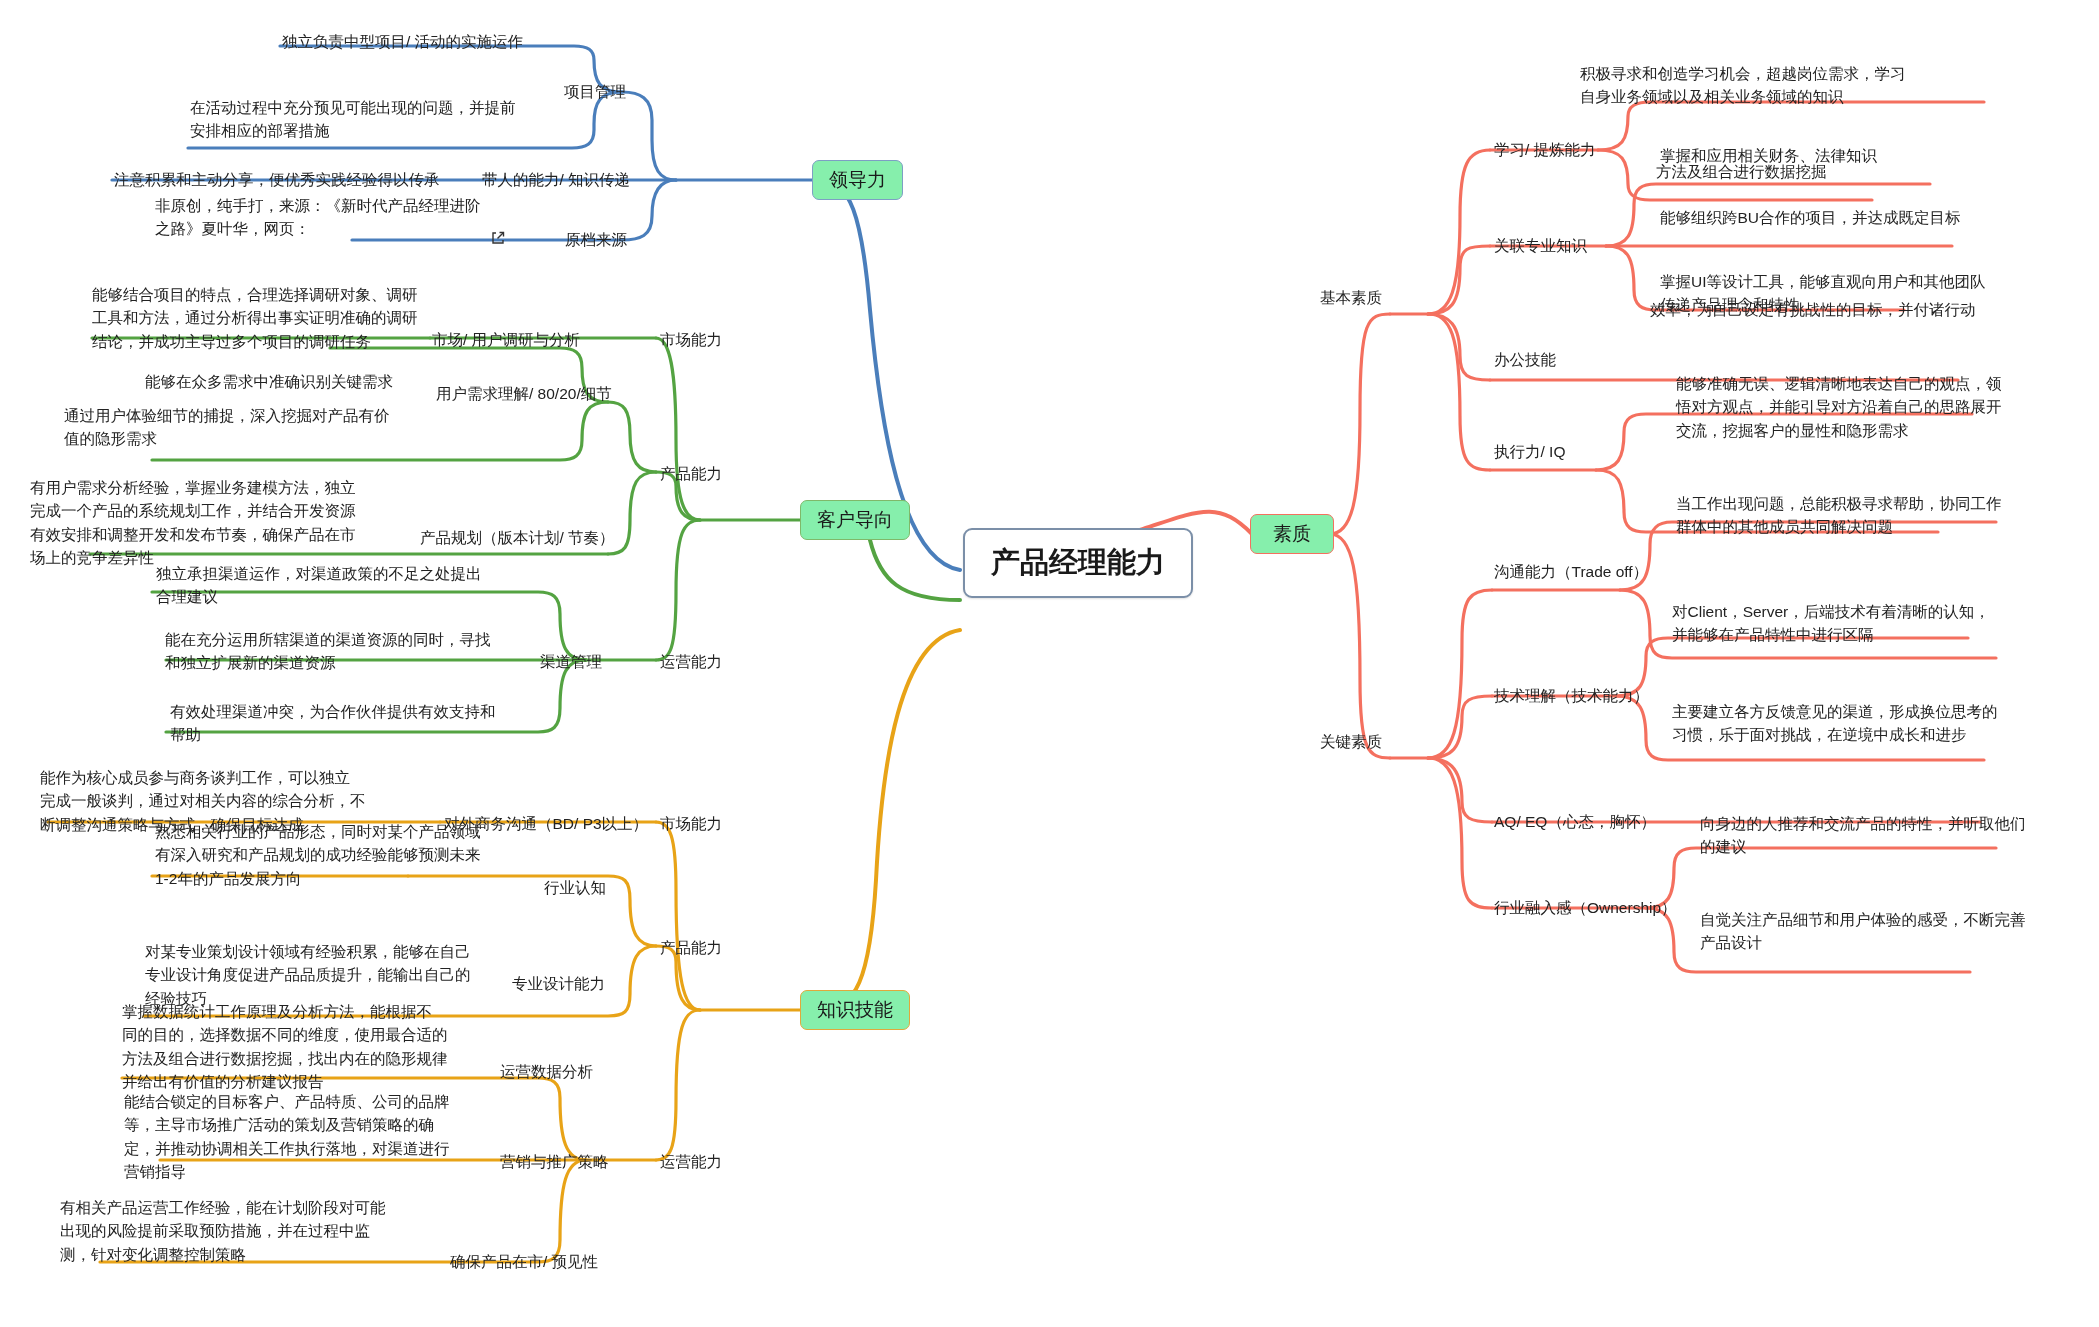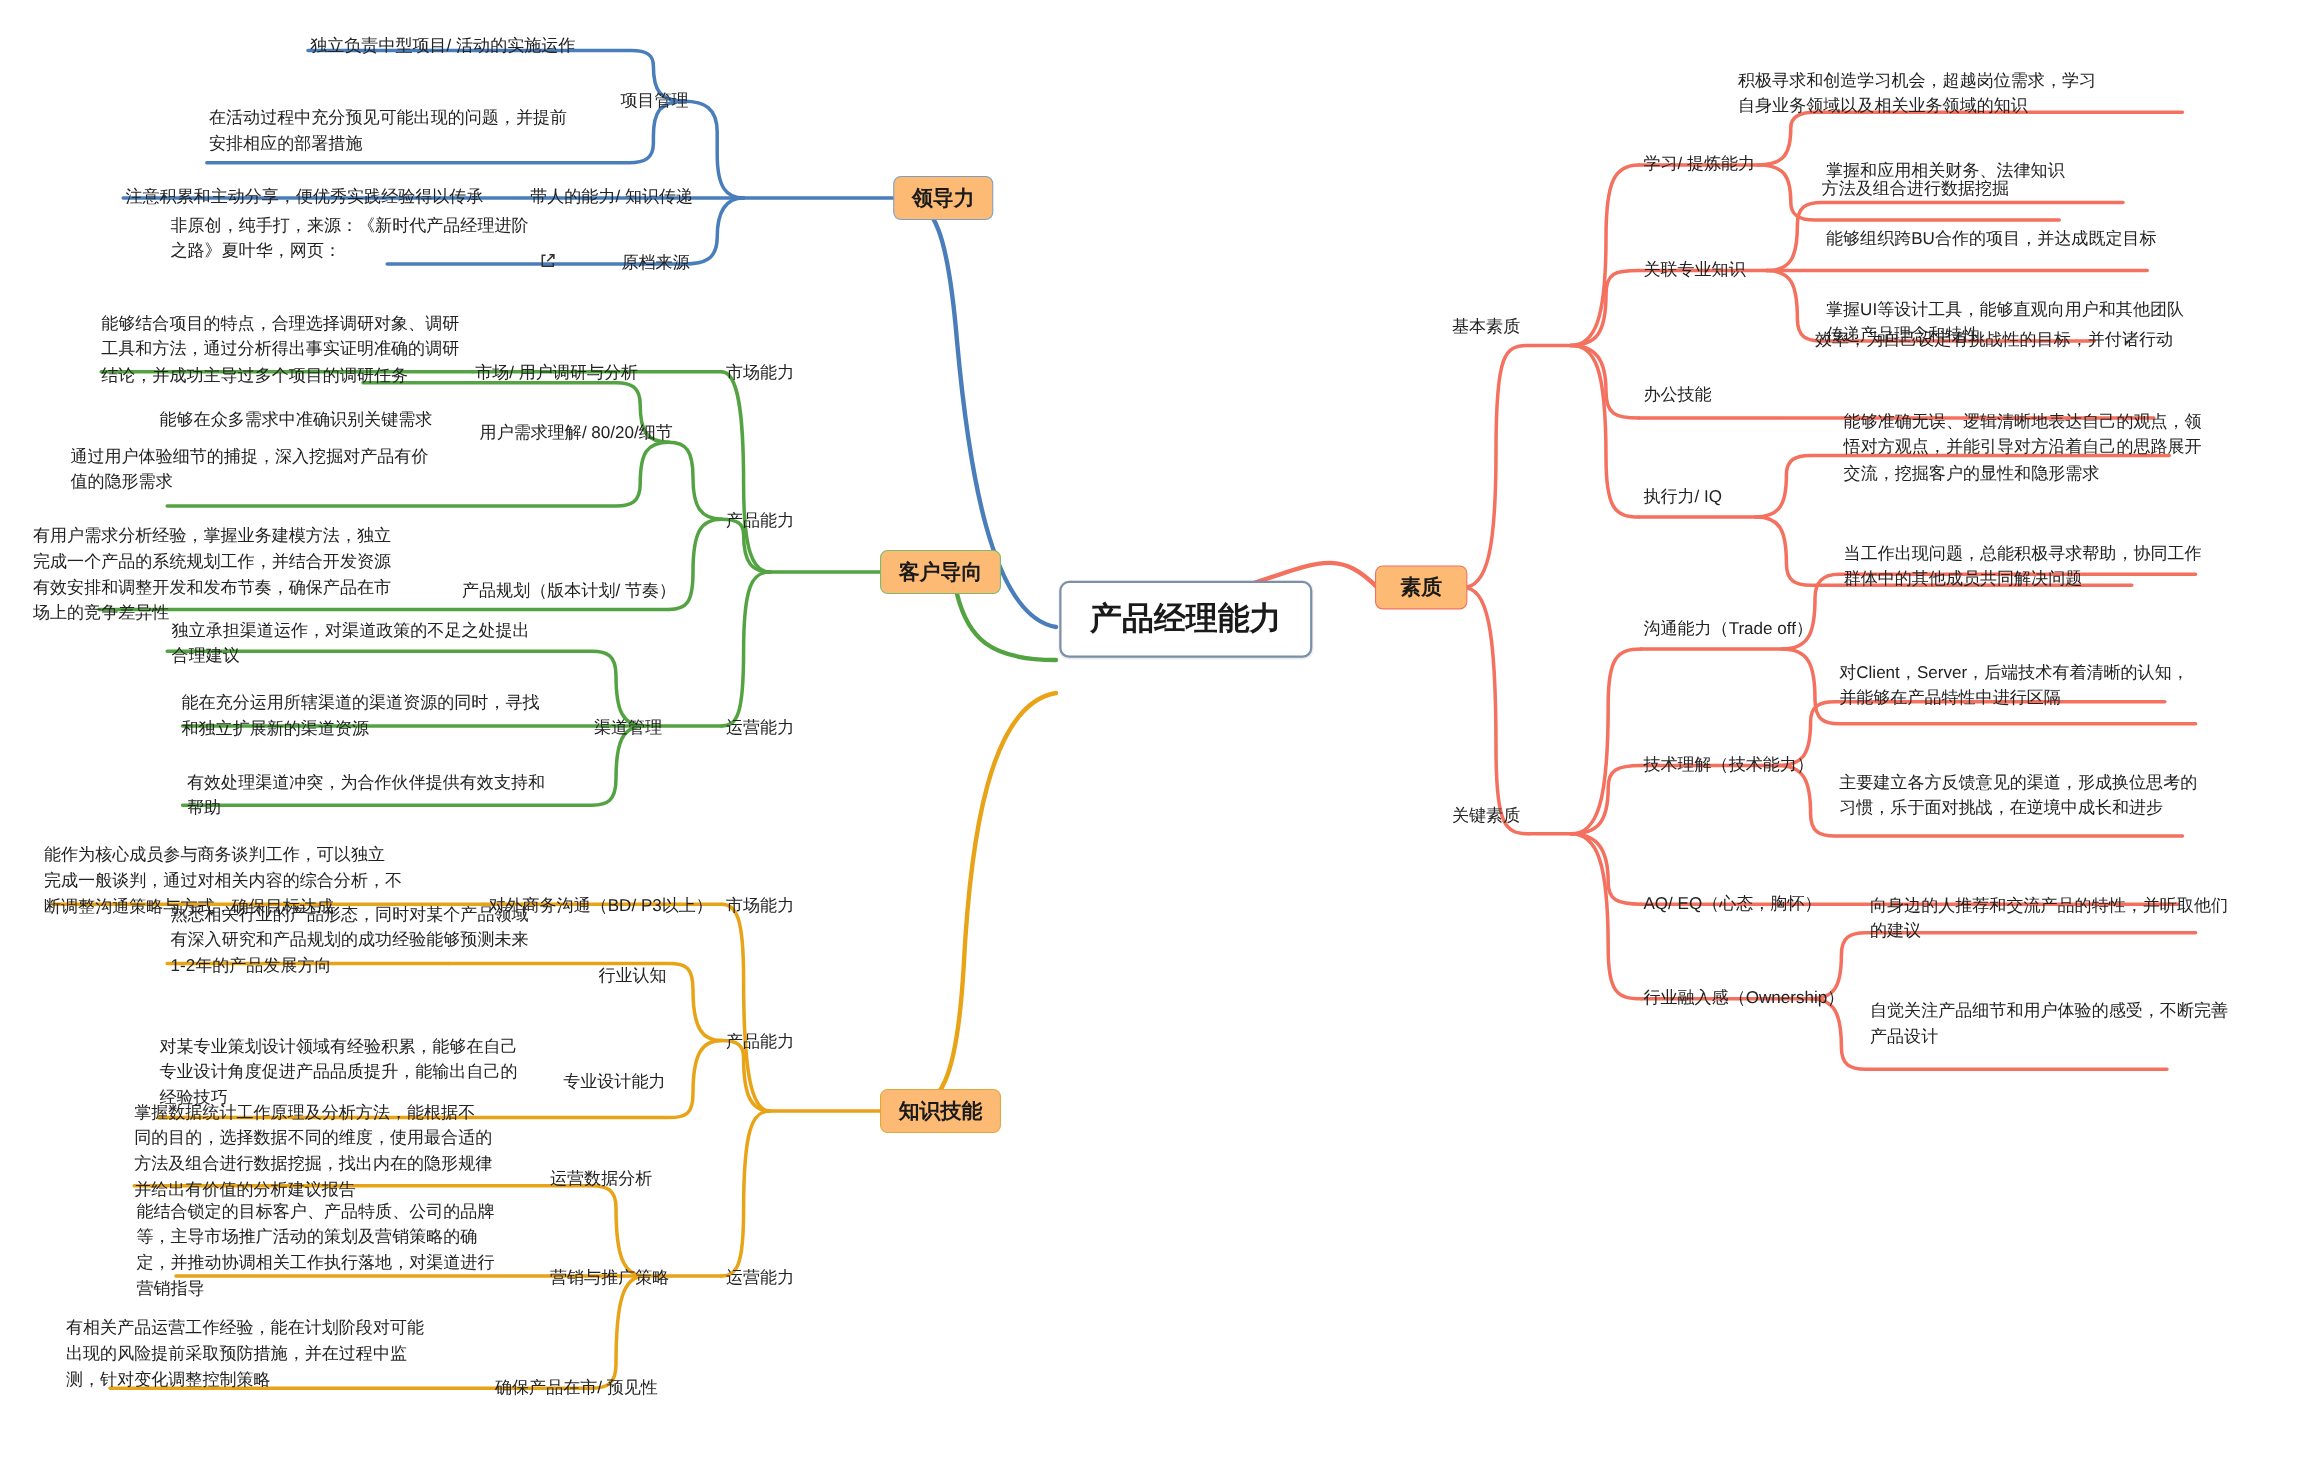--- a/index.html
+++ b/index.html
@@ -11,22 +11,22 @@
   .leaf{font-size:15.5px;line-height:1.55;color:#222;white-space:pre-line;}
 
   
   .root{
     border:2px solid #7b8fa8;border-radius:9px;background:#fff;
     padding:13px 26px;font-size:29px;font-weight:700;color:#1a1a1a;
     box-shadow:0 1px 2px rgba(0,0,0,.12);
   }
   
   .l1{
-    border:1.6px solid #8aa2bd;border-radius:7px;background:#fdba74;
-    padding:6px 16px;font-size:19px;font-weight:700;color:#1a1a1a;
+    border:1.6px solid #8aa2bd;border-radius:7px;background:#86efac;
+    padding:6px 16px;font-size:19px;font-weight:400;color:#1a1a1a;
   }
   .l1.blue{border-color:#7d9fc4;}
   .l1.green{border-color:#7fb96a;}
   .l1.orange{border-color:#e0a93c;}
   .l1.red{border-color:#f4705f;}
 
   .lbl{position:absolute;font-size:15.5px;color:#222;white-space:pre-line;line-height:1.5;}
 </style>
 </head>
 <body>

